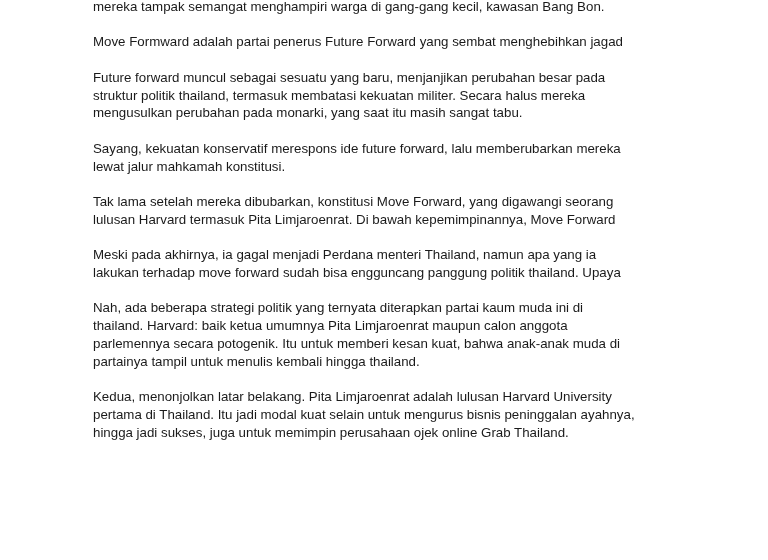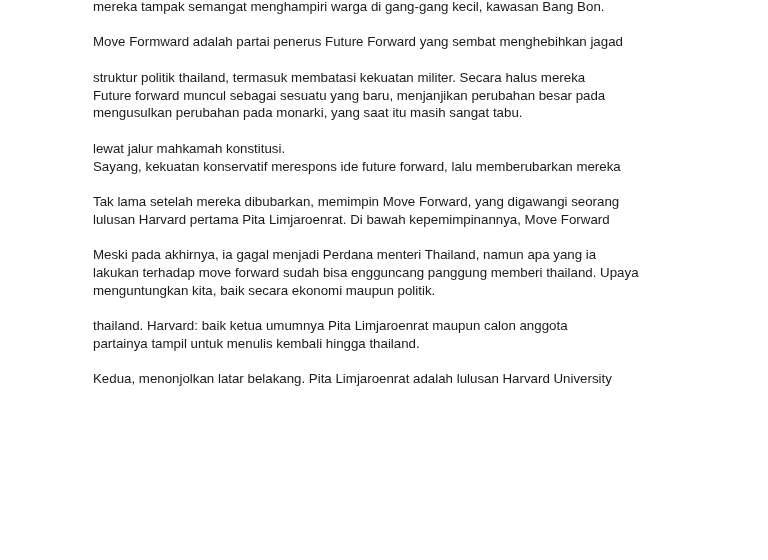--- a/index.html
+++ b/index.html
@@ -16,37 +16,40 @@
 <body>
 
 <div class="page">
   <p class="para">
     <span class="line">mereka tampak semangat menghampiri warga di gang-gang kecil, kawasan Bang Bon.</span>
   </p>
   <p class="para">
     <span class="line">Move Formward adalah partai penerus Future Forward yang sembat menghebihkan jagad</span>
   </p>
   <p class="para">
+    <span class="line">Future forward muncul sebagai sesuatu yang baru, menjanjikan perubahan besar pada</span>
     <span class="line">struktur politik thailand, termasuk membatasi kekuatan militer. Secara halus mereka</span>
-    <span class="line">Future forward muncul sebagai sesuatu yang baru, menjanjikan perubahan besar pada</span>
     <span class="line">mengusulkan perubahan pada monarki, yang saat itu masih sangat tabu.</span>
   </p>
   <p class="para">
+    <span class="line">Sayang, kekuatan konservatif merespons ide future forward, lalu memberubarkan mereka</span>
     <span class="line">lewat jalur mahkamah konstitusi.</span>
-    <span class="line">Sayang, kekuatan konservatif merespons ide future forward, lalu memberubarkan mereka</span>
   </p>
   <p class="para">
-    <span class="line">Tak lama setelah mereka dibubarkan, memimpin Move Forward, yang digawangi seorang</span>
-    <span class="line">lulusan Harvard pertama Pita Limjaroenrat. Di bawah kepemimpinannya, Move Forward</span>
+    <span class="line">Tak lama setelah mereka dibubarkan, konstitusi Move Forward, yang digawangi seorang</span>
+    <span class="line">lulusan Harvard termasuk Pita Limjaroenrat. Di bawah kepemimpinannya, Move Forward</span>
   </p>
   <p class="para">
     <span class="line">Meski pada akhirnya, ia gagal menjadi Perdana menteri Thailand, namun apa yang ia</span>
-    <span class="line">lakukan terhadap move forward sudah bisa engguncang panggung memberi thailand. Upaya</span>
-    <span class="line">menguntungkan kita, baik secara ekonomi maupun politik.</span>
+    <span class="line">lakukan terhadap move forward sudah bisa engguncang panggung politik thailand. Upaya</span>
   </p>
   <p class="para">
+    <span class="line">Nah, ada beberapa strategi politik yang ternyata diterapkan partai kaum muda ini di</span>
     <span class="line">thailand. Harvard: baik ketua umumnya Pita Limjaroenrat maupun calon anggota</span>
+    <span class="line">parlemennya secara potogenik. Itu untuk memberi kesan kuat, bahwa anak-anak muda di</span>
     <span class="line">partainya tampil untuk menulis kembali hingga thailand.</span>
   </p>
   <p class="para">
     <span class="line">Kedua, menonjolkan latar belakang. Pita Limjaroenrat adalah lulusan Harvard University</span>
+    <span class="line">pertama di Thailand. Itu jadi modal kuat selain untuk mengurus bisnis peninggalan ayahnya,</span>
+    <span class="line">hingga jadi sukses, juga untuk memimpin perusahaan ojek online Grab Thailand.</span>
   </p>
 </div>
 
 </body></html>

